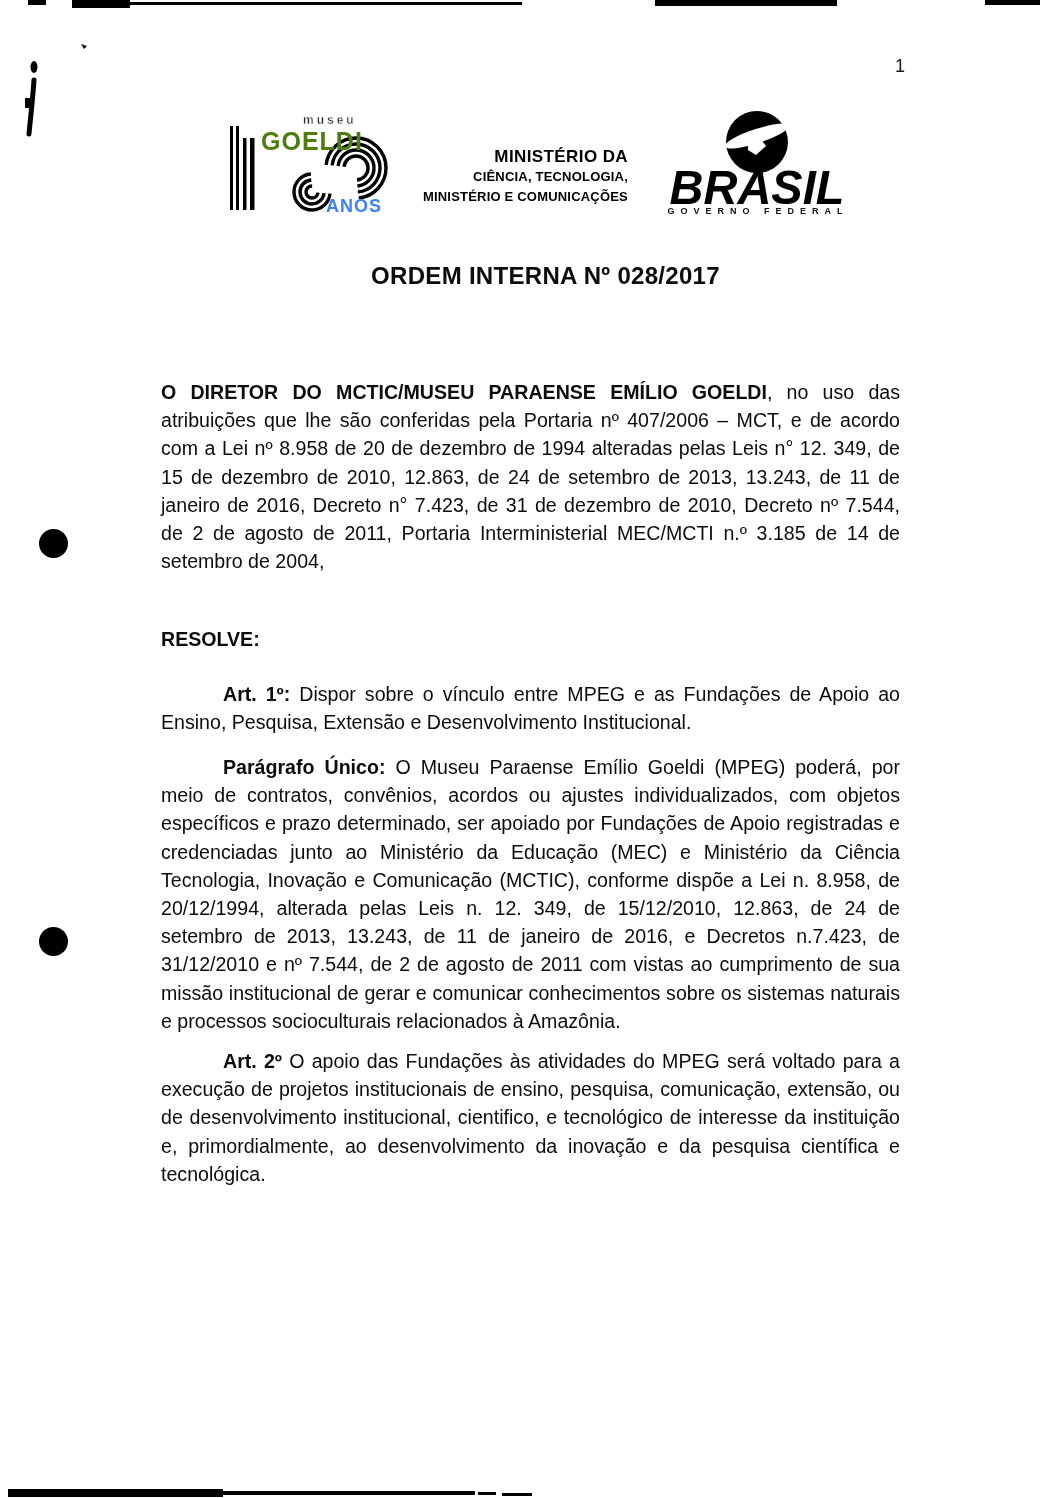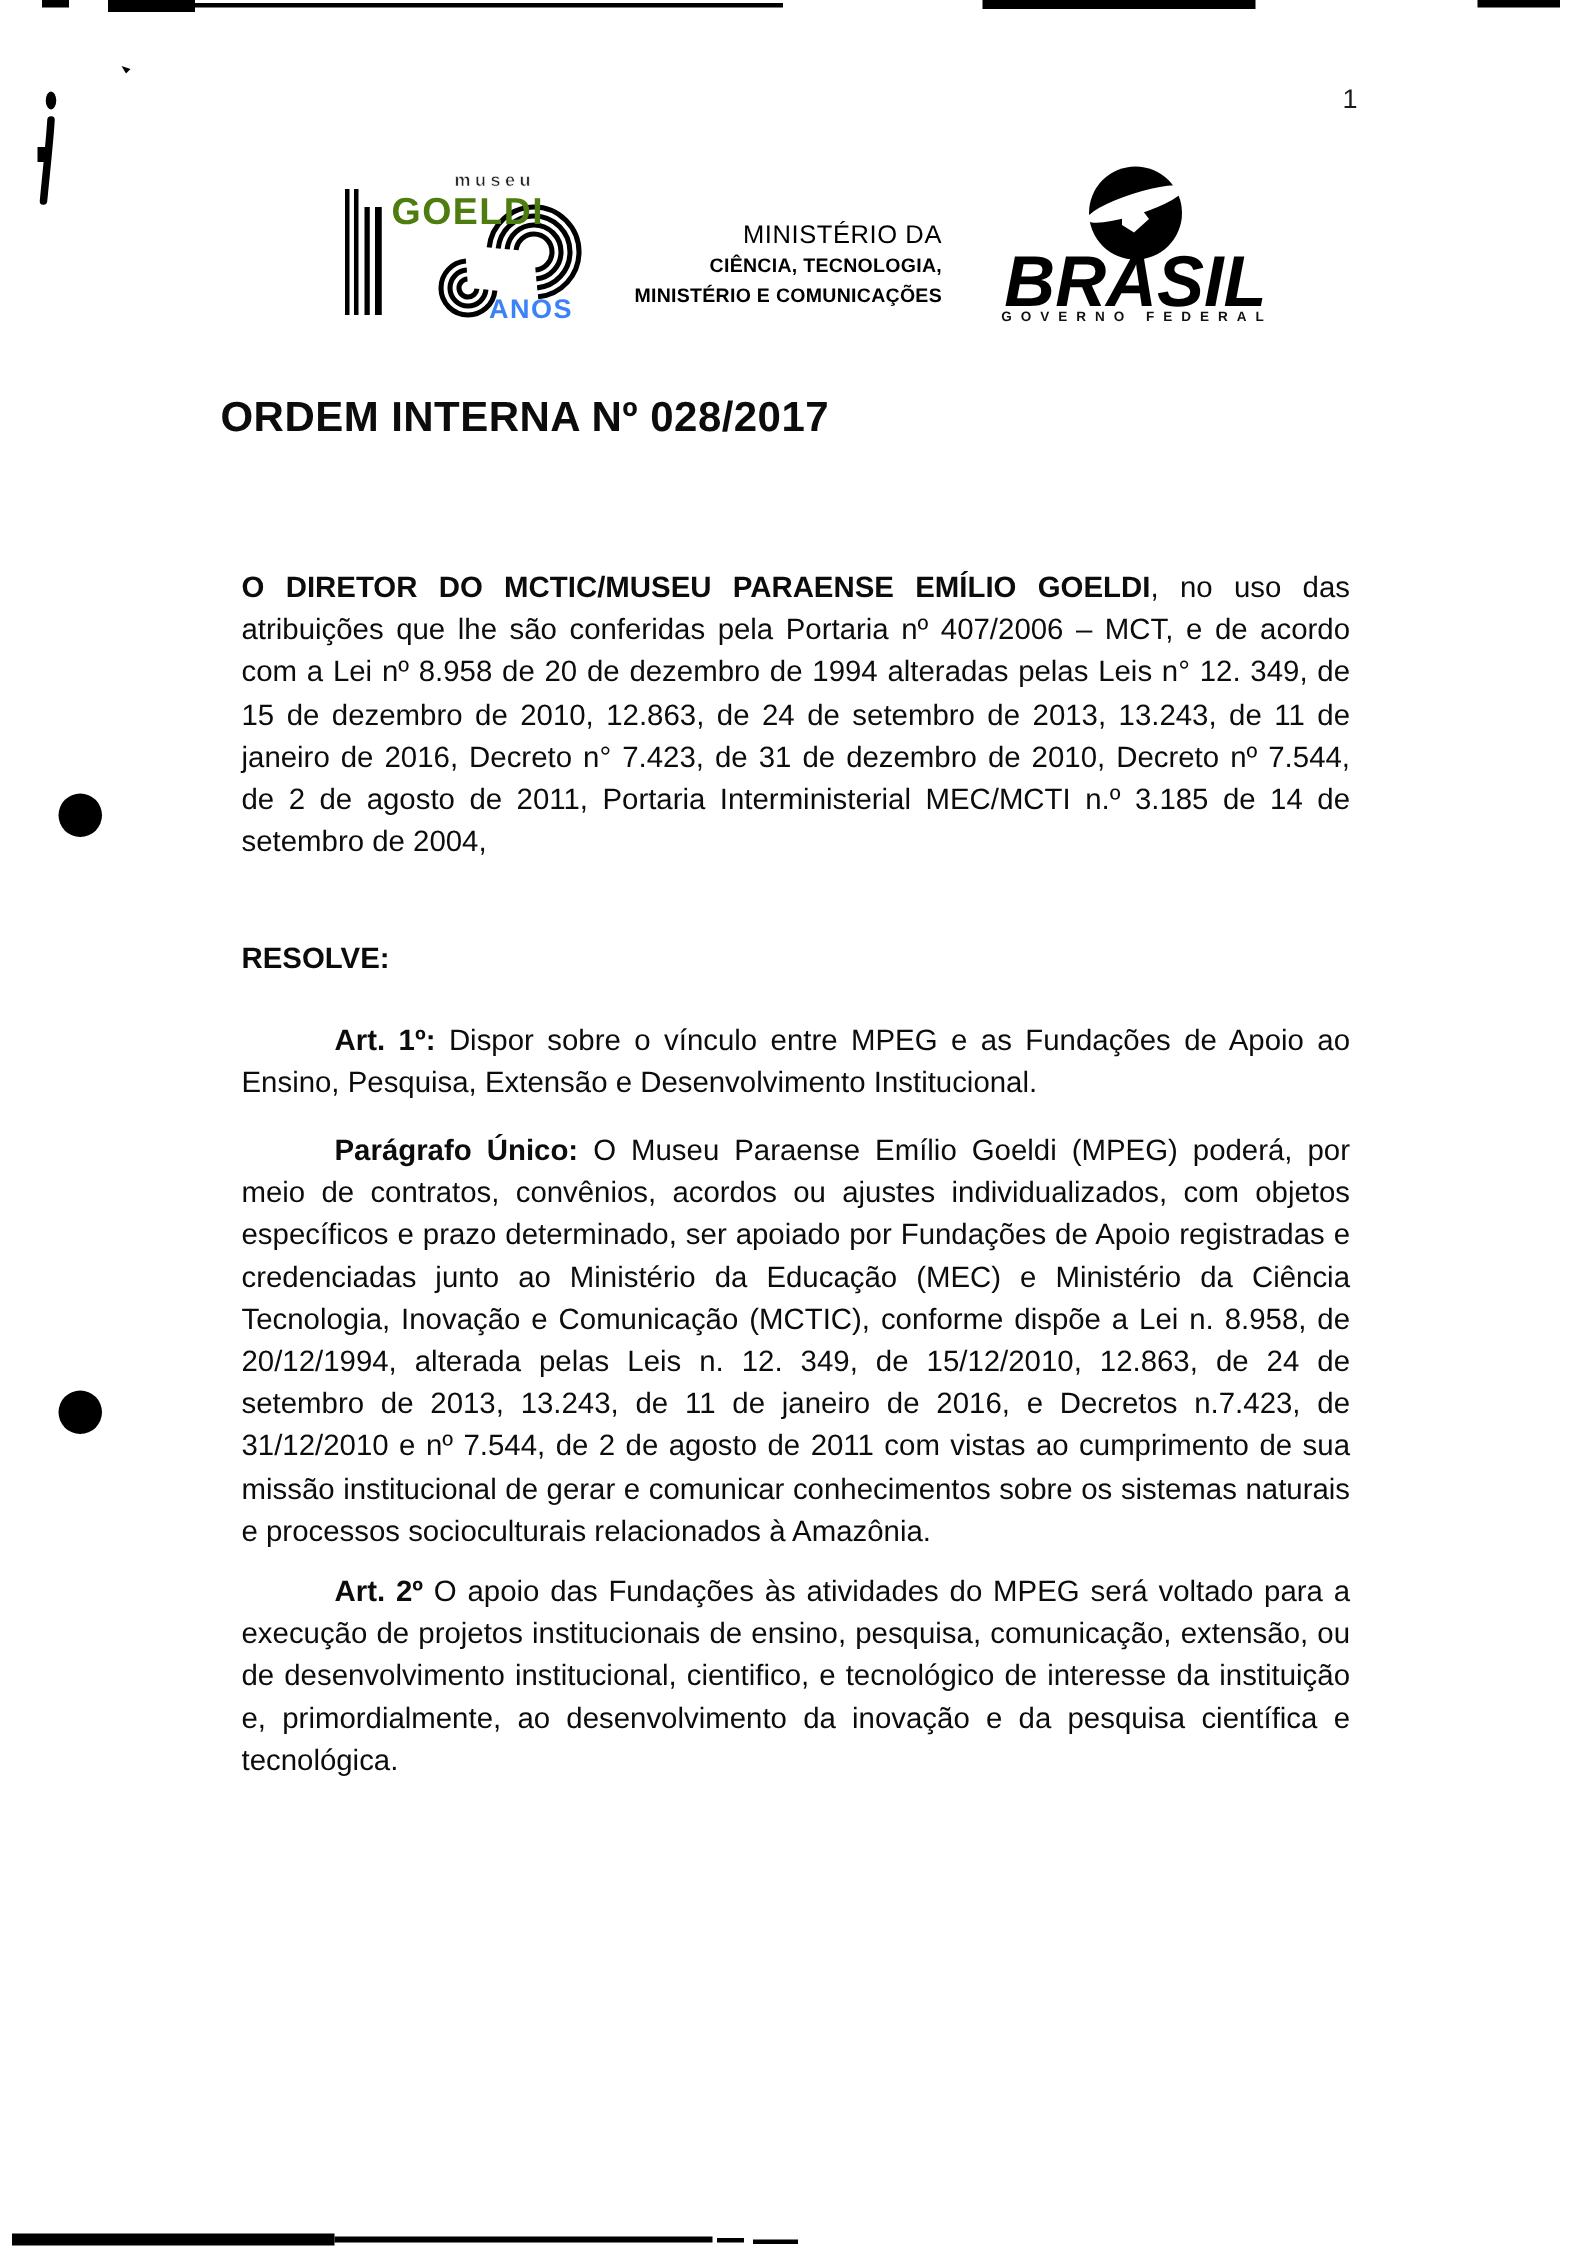--- a/index.html
+++ b/index.html
@@ -50,39 +50,39 @@
   }
   .goeldi-arcs { position:absolute; left:44px; top:8px; }
   .goeldi-anos {
     position:absolute; left:96px; top:86px;
     font-size:18px; font-weight:bold; letter-spacing:1px; color:#3b82f6;
   }
   .ministry {
     position:absolute; left:368px; top:147px; width:260px;
     text-align:right; line-height:20px; color:#000;
   }
-  .ministry .m1 { font-size:17px; font-weight:normal; letter-spacing:0.4px; }
+  .ministry .m1 { font-size:17px; font-weight:bold; letter-spacing:0.4px; }
   .ministry .m2, .ministry .m3 { font-size:13px; font-weight:bold; letter-spacing:0.2px; }
   .brasil-logo { position:absolute; left:648px; top:108px; width:218px; height:112px; }
   .brasil-globe { position:absolute; left:66px; top:2px; }
   .brasil-name {
     position:absolute; left:0; top:52px; width:218px;
     font-size:47px; font-weight:bold; font-style:italic;
     letter-spacing:0px; text-align:center; color:#000;
     transform:scaleY(1.02);
   }
   .brasil-governo {
     position:absolute; left:2px; top:98px; width:216px;
     font-size:9px; font-weight:bold; letter-spacing:6px;
     text-align:center; color:#111;
   }
   
   .doc-title {
-    position:absolute; left:147px; top:262px; width:763px;
-    font-size:28px; font-weight:bold; letter-spacing:0.3px;
+    position:absolute; left:164px; top:262px; width:763px;
+    text-align:center; font-size:24px; font-weight:bold; letter-spacing:0.3px;
   }
   .doc-body {
     position:absolute; left:149px; top:366px; width:763px;
     font-size:19.6px; line-height:28.2px; text-align:justify;
   }
   .doc-body p { margin:12px; }
   .resolve { margin-top:50px !important; font-weight:bold; }
   .art1 { margin-top:26px !important; text-indent:62px; }
   .par1 { margin-top:17px !important; text-indent:62px; }
   .art2 { margin-top:10px !important; text-indent:62px; }

